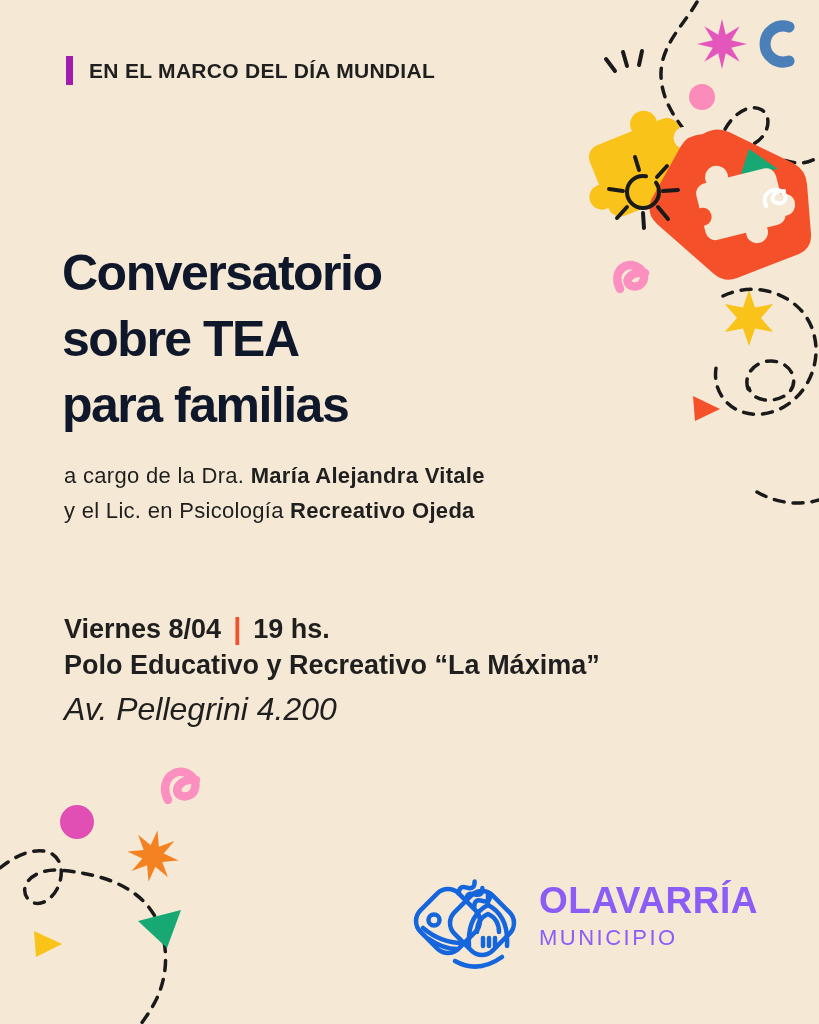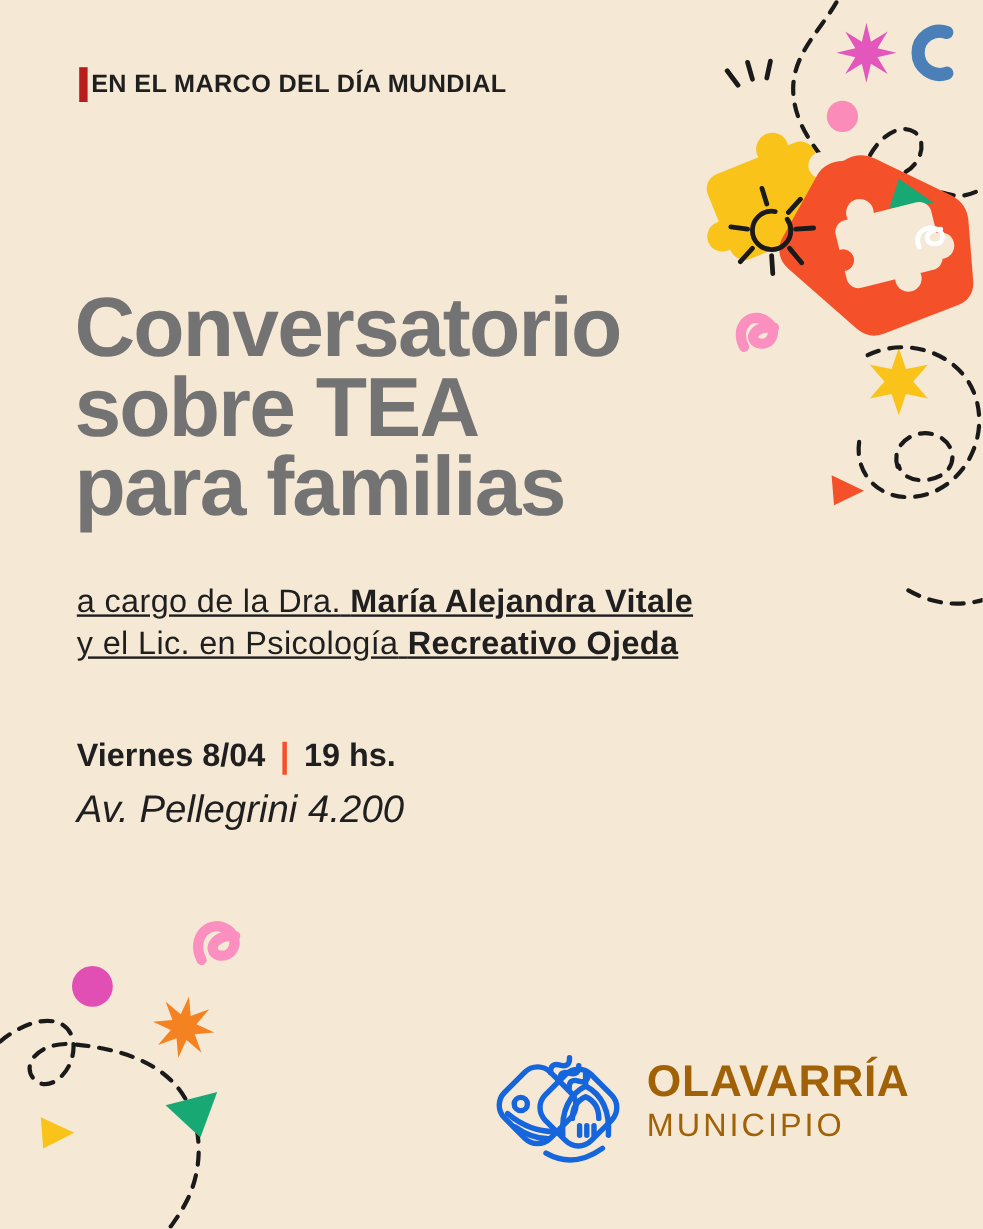--- a/index.html
+++ b/index.html
@@ -3,42 +3,42 @@
 <meta charset="utf-8">
 <style>
   html,body{margin:0;padding:0;background:#f5e8d5;}
   .canvas{position:relative;width:819px;height:1024px;background:#f5e8d5;overflow:hidden;
           font-family:"Liberation Sans",sans-serif;color:#1f1f1f;}
   .decor{position:absolute;left:0;top:0;z-index:0;}
   .dash{fill:none;stroke-width:3.5;stroke-dasharray:10 9;stroke-linecap:round;}
   .stroke-doodle{fill:none;stroke-width:4;stroke-linecap:round;}
   .squiggle{fill:none;stroke-width:8.5;stroke-linecap:round;}
 
-  .badge{position:absolute;left:66px;top:56px;z-index:2;border-left:7px solid #b91c1c;
-         padding-left:3px;font-size:21px;line-height:29px;letter-spacing:.3px;}
+  .badge{position:absolute;left:66px;top:56px;z-index:2;border-left:7px solid #a21caf;
+         padding-left:16px;font-size:21px;line-height:29px;letter-spacing:.3px;}
   .badge .w600{font-weight:600;}
   .badge .w800{font-weight:800;}
 
-  .title{position:absolute;left:62px;top:240px;z-index:2;color:#737373;font-weight:800;
-         font-size:70px;line-height:66px;letter-spacing:-1.5px;}
+  .title{position:absolute;left:62px;top:240px;z-index:2;color:#0f172a;font-weight:800;
+         font-size:50px;line-height:66px;letter-spacing:-1.5px;}
 
-  .speakers{position:absolute;left:64px;top:484px;z-index:2;font-size:27px;line-height:35px;letter-spacing:.3px;text-decoration:underline;}
+  .speakers{position:absolute;left:64px;top:458px;z-index:2;font-size:22px;line-height:35px;letter-spacing:.3px;}
   .speakers b{font-weight:700;}
 
   .event{position:absolute;left:64px;top:613px;z-index:2;}
   .event .line1{font-size:27px;font-weight:700;line-height:33px;}
   .event .sep{color:#f4502a;font-weight:700;font-size:29px;margin:0 12px;vertical-align:-1px;}
   .event .venue{font-size:27px;font-weight:700;line-height:33px;margin-top:3px;}
   .event .address{font-size:32px;font-style:italic;font-weight:400;margin-top:9px;}
 
   .logo{position:absolute;left:405px;top:860px;z-index:2;display:flex;align-items:flex-start;}
   .emblem{width:120px;height:120px;display:block;}
-  .logo-text{margin-left:14px;padding-top:23px;color:#a16207;}
+  .logo-text{margin-left:14px;padding-top:23px;color:#8b5cf6;}
   .logo-city{font-size:37px;font-weight:800;letter-spacing:.5px;line-height:36px;}
-  .logo-org{font-size:27px;font-weight:400;letter-spacing:2.5px;line-height:28px;margin-top:5px;}
+  .logo-org{font-size:22px;font-weight:400;letter-spacing:2.5px;line-height:28px;margin-top:5px;}
 </style>
 </head>
 <body>
 
 <div class="canvas">
 
   <svg class="decor" width="819" height="1024" viewBox="0 0 819 1024">
 
     <path class="dash" d="M697,2 C683,26 660,46 661,76 C662,104 680,126 699,147" stroke="#1a1a1a"></path>
     <path class="dash" d="M699,154 C706,150 713,147 720,142 C726,119 747,101 762,110 C774,118 767,141 748,146 C759,152 779,160 796,163 C804,164 812,161 819,157" stroke="#1a1a1a"></path>
@@ -98,20 +98,21 @@
     <div>para familias</div>
   </div>
 
   <div class="speakers">
     <div><span>a cargo de la Dra.</span> <b>María Alejandra Vitale</b></div>
     <div><span>y el Lic. en Psicología</span> <b>Recreativo Ojeda</b></div>
   </div>
 
   <div class="event">
     <div class="line1"><span>Viernes 8/04</span><span class="sep">|</span><span>19 hs.</span></div>
+    <div class="venue">Polo Educativo y Recreativo “La Máxima”</div>
     <div class="address">Av. Pellegrini 4.200</div>
   </div>
 
   <div class="logo">
     <svg class="emblem" viewBox="0 0 120 120">
       <g fill="none" stroke-width="4.5" stroke-linecap="round" stroke-linejoin="round" stroke="#1565dd">
         <rect x="16" y="34" width="54" height="54" rx="15" transform="rotate(-45 43 61)"></rect>
         <rect x="50" y="36" width="54" height="54" rx="15" transform="rotate(-45 77 63)"></rect>
         <circle cx="29" cy="60" r="5.5"></circle>
         <g transform="rotate(-38 72 31)">

